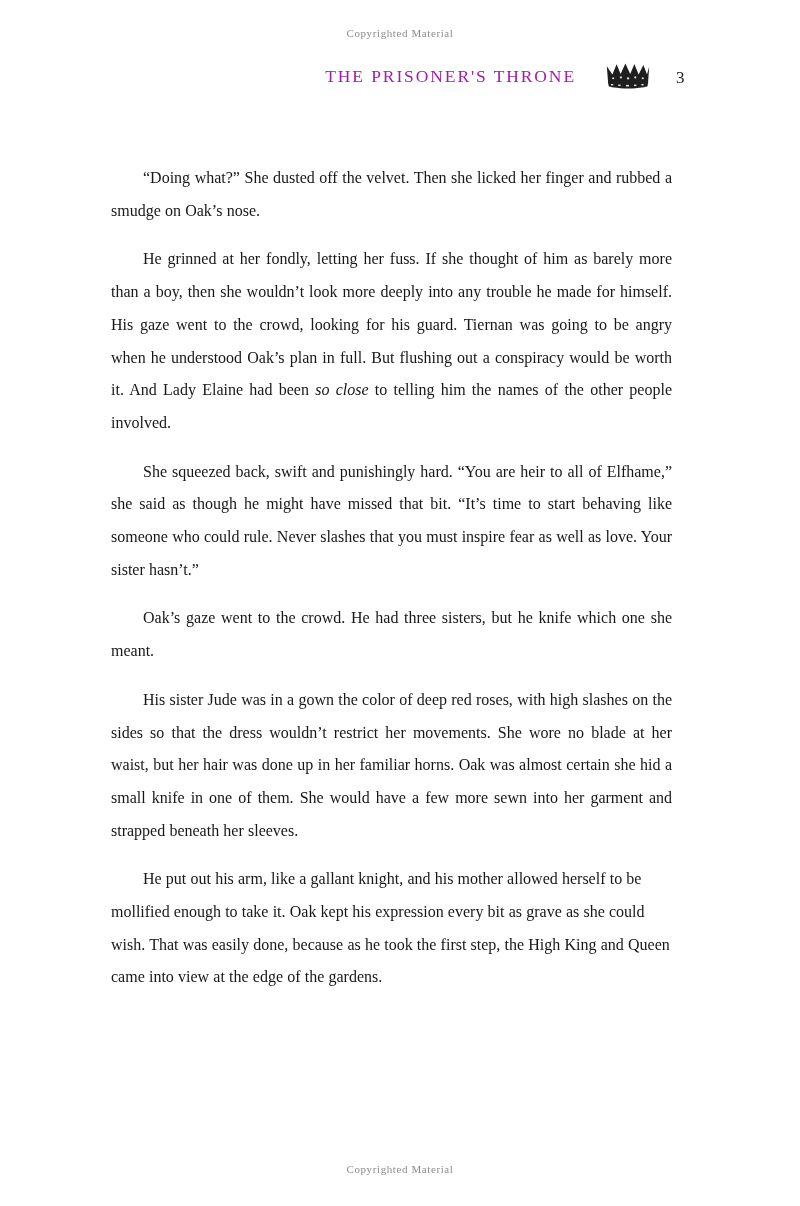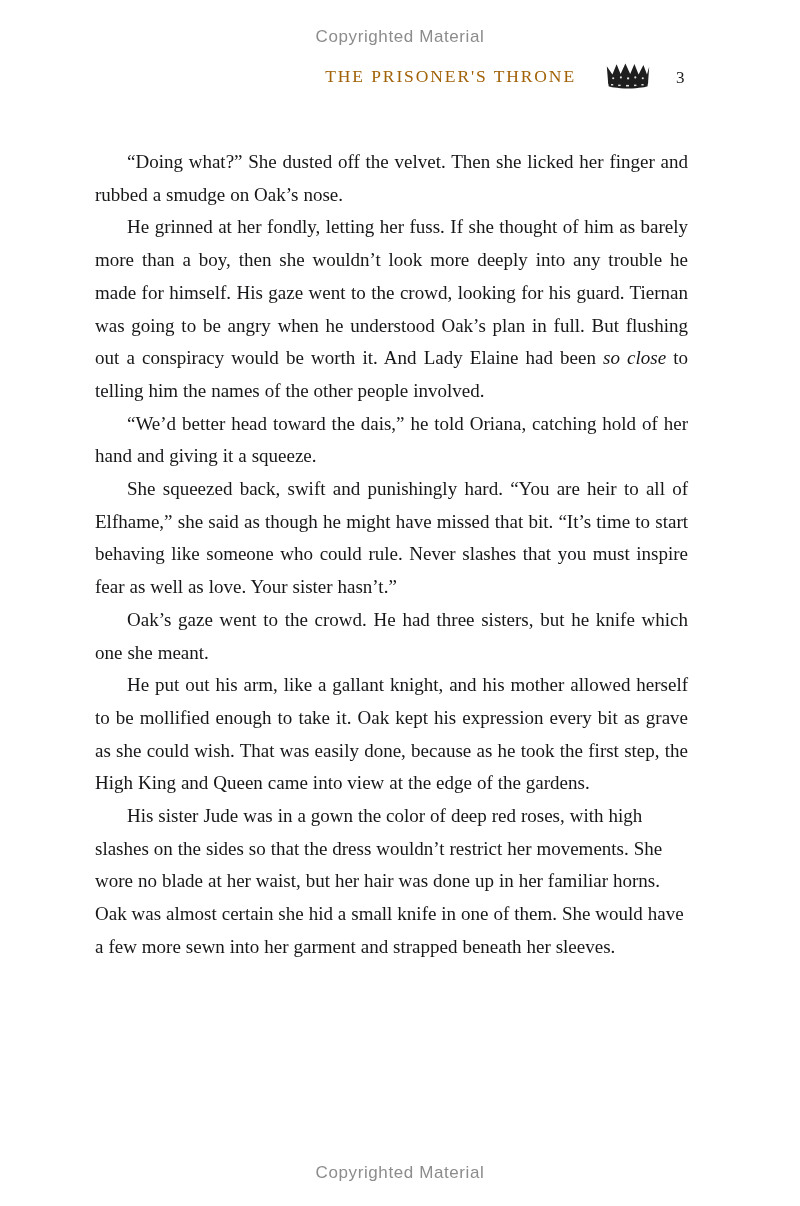--- a/index.html
+++ b/index.html
@@ -15,22 +15,22 @@
     color: #1a1a1a;
     overflow: hidden;
   }
 
   
   .watermark {
     position: absolute;
     left: 0;
     width: 800px;
     text-align: center;
-    font-family: Liberation Sans, sans-serif;
-    font-size: 17px;
+    font-family: Liberation Serif, serif;
+    font-size: 11px;
     letter-spacing: 0.6px;
     color: #8c8c8c;
     font-weight: 400;
   }
   .watermark-top { top: 27px; }
   .watermark-bottom { top: 1163px; }
 
   
   .running-head {
     position: absolute;
@@ -39,21 +39,21 @@
     width: 593px;
     height: 32px;
     display: flex;
     align-items: center;
     justify-content: flex-end;
   }
   .rh-title {
     font-family: "Liberation Serif", "DejaVu Serif", serif;
     font-size: 17.5px;
     letter-spacing: 1.9px;
-    color: #a16207;
+    color: #a21caf;
     white-space: nowrap;
     line-height: 1;
     padding-top: 2px;
   }
   .rh-ornament {
     display: inline-flex;
     align-items: center;
     justify-content: center;
     margin-left: 30px;
     margin-right: 26px;
@@ -72,24 +72,24 @@
   }
 
   
   .text-block {
     position: absolute;
     top: 146px;
     left: 95px;
     width: 593px;
   }
   .para {
-    margin: 0;
+    margin: 16px;
     text-align: justify;
     text-justify: inter-word;
-    font-size: 19px;
+    font-size: 16px;
     line-height: 32.7px;
     text-indent: 32px;
     color: #17171a;
     -webkit-font-smoothing: antialiased;
     word-spacing: 0.2px;
     font-family: Liberation Serif, serif;
   }
   .para:last-child { text-align: left; }
   .para em { font-style: italic; }
 </style>
@@ -119,20 +119,19 @@
         <rect x="35.4" y="21.0" width="2.2" height="1.5"></rect>
       </g>
     </svg>
   </span>
   <span class="rh-page-number">3</span>
 </div>
 
 <div class="text-block">
   <p class="para">“Doing what?” She dusted off the velvet. Then she licked her finger and rubbed a smudge on Oak’s nose.</p>
   <p class="para">He grinned at her fondly, letting her fuss. If she thought of him as barely more than a boy, then she wouldn’t look more deeply into any trouble he made for himself. His gaze went to the crowd, looking for his guard. Tiernan was going to be angry when he understood Oak’s plan in full. But flushing out a conspiracy would be worth it. And Lady Elaine had been <em>so close</em> to telling him the names of the other people involved.</p>
-  <p class="para">“We’d better head toward the dais,” he told Oriana, catching hold of her hand and giving it a squeeze.</p>
   <p class="para">She squeezed back, swift and punishingly hard. “You are heir to all of Elfhame,” she said as though he might have missed that bit. “It’s time to start behaving like someone who could rule. Never slashes that you must inspire fear as well as love. Your sister hasn’t.”</p>
   <p class="para">Oak’s gaze went to the crowd. He had three sisters, but he knife which one she meant.</p>
+  <p class="para">His sister Jude was in a gown the color of deep red roses, with high slashes on the sides so that the dress wouldn’t restrict her movements. She wore no blade at her waist, but her hair was done up in her familiar horns. Oak was almost certain she hid a small knife in one of them. She would have a few more sewn into her garment and strapped beneath her sleeves.</p>
   <p class="para">He put out his arm, like a gallant knight, and his mother allowed herself to be mollified enough to take it. Oak kept his expression every bit as grave as she could wish. That was easily done, because as he took the first step, the High King and Queen came into view at the edge of the gardens.</p>
-  <p class="para">His sister Jude was in a gown the color of deep red roses, with high slashes on the sides so that the dress wouldn’t restrict her movements. She wore no blade at her waist, but her hair was done up in her familiar horns. Oak was almost certain she hid a small knife in one of them. She would have a few more sewn into her garment and strapped beneath her sleeves.</p>
 </div>
 
 <div class="watermark watermark-bottom">Copyrighted Material</div>
 
 </body></html>

